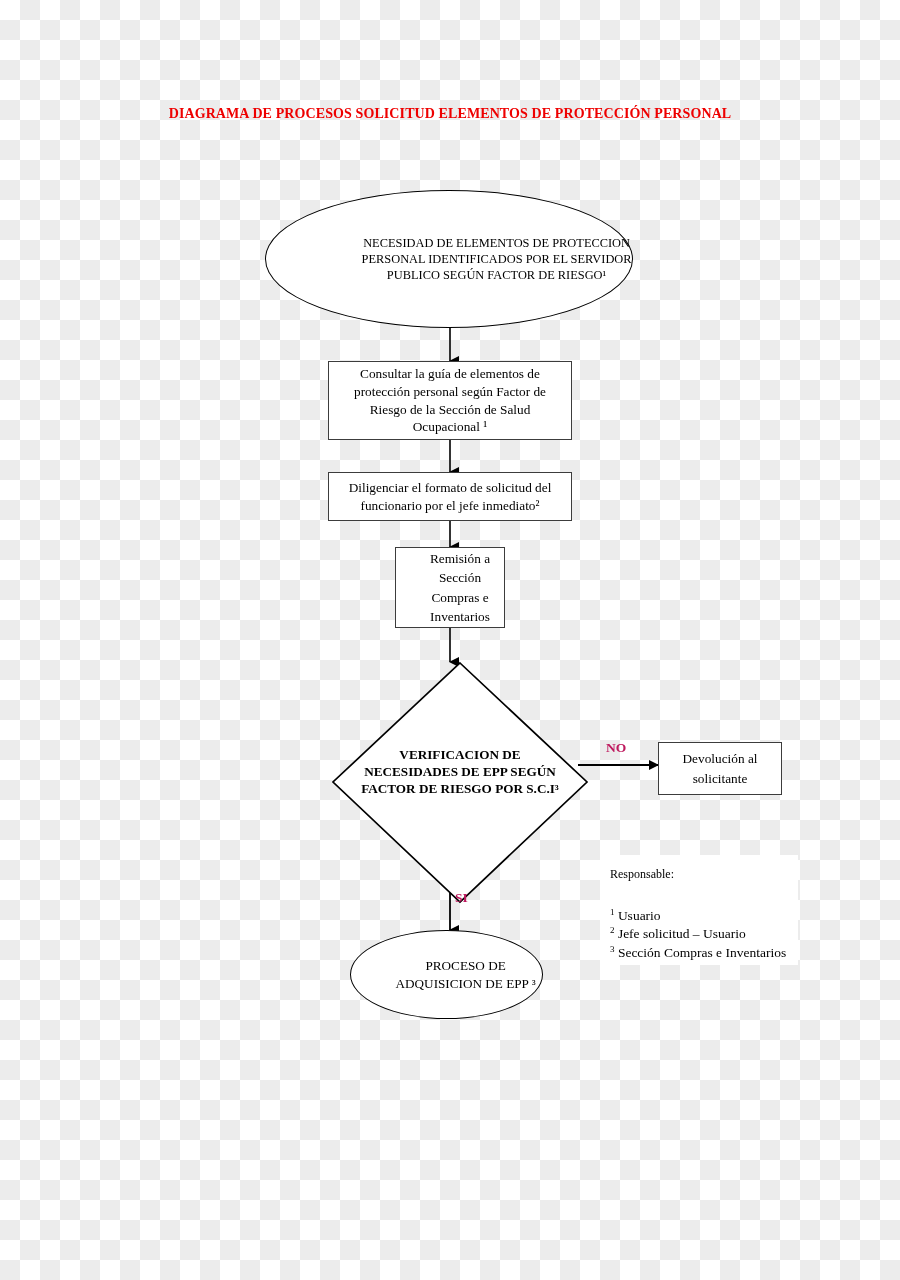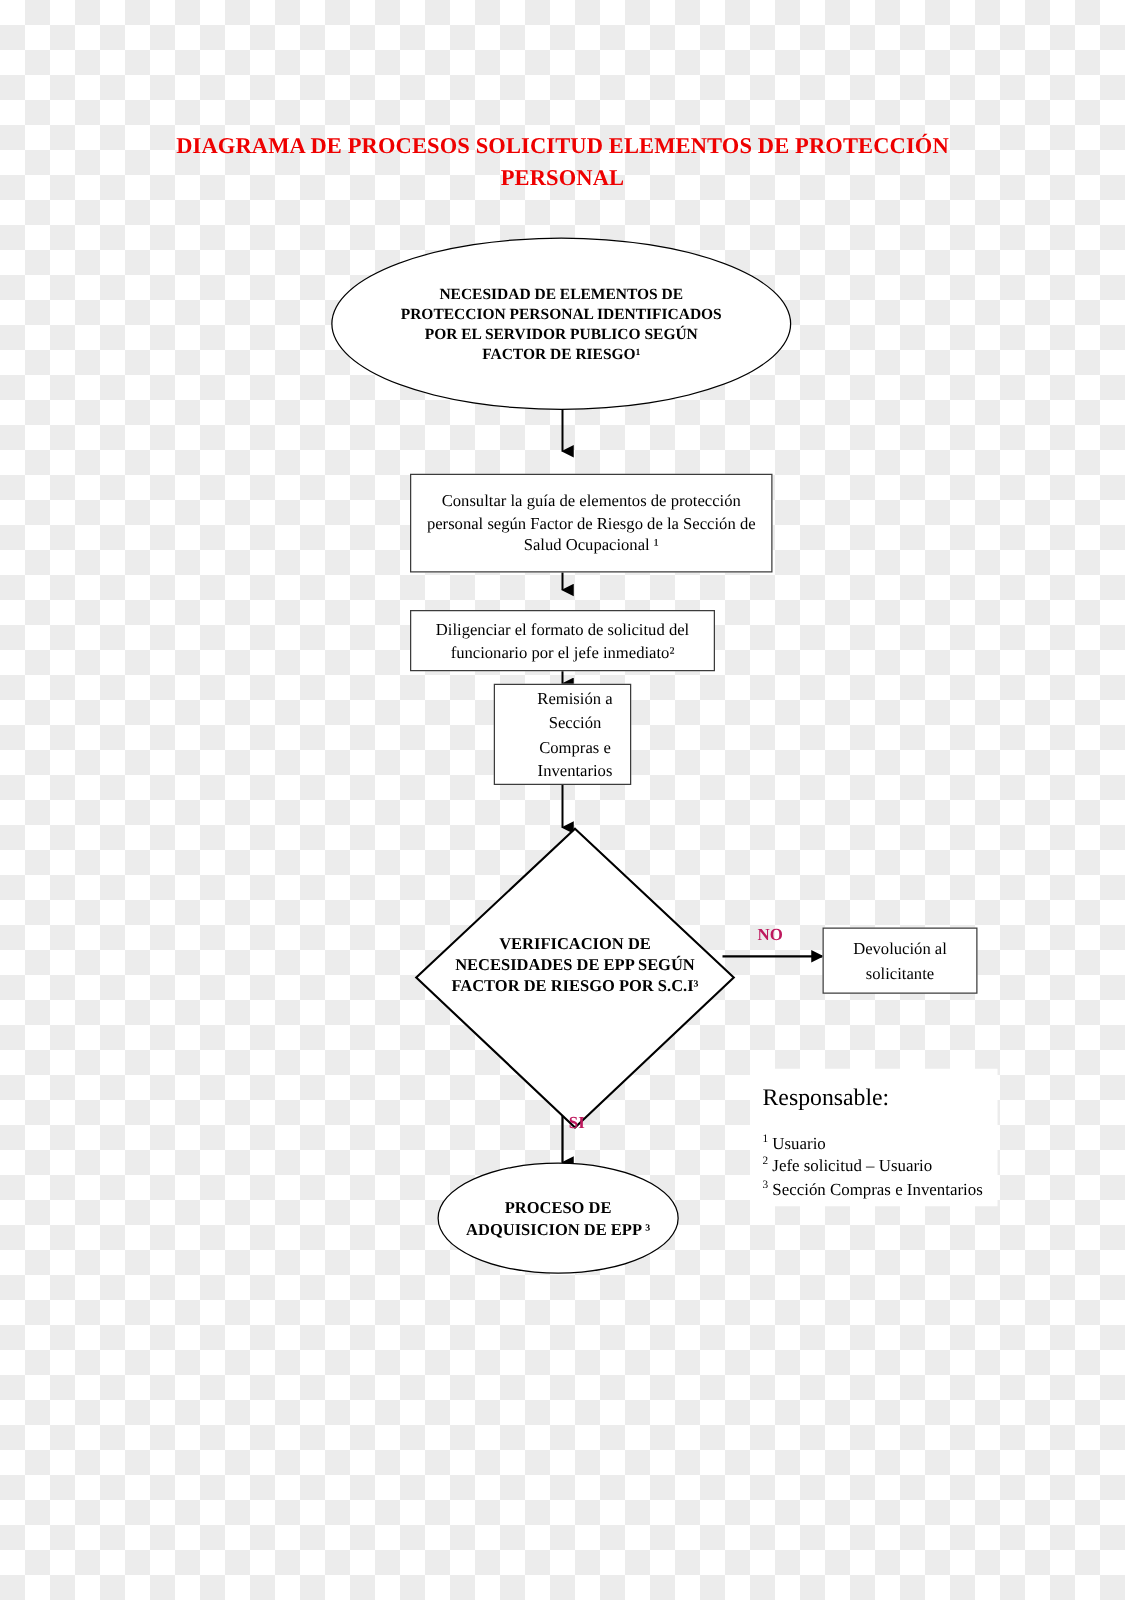--- a/index.html
+++ b/index.html
@@ -46,48 +46,49 @@
   }
 
   .node-title {
     position: absolute;
     left: 120px;
     top: 104px;
     width: 660px;
     text-align: center;
     color: #ee0000;
     font-weight: bold;
-    font-size: 18px;
+    font-size: 14px;
     line-height: 1.42;
     letter-spacing: 0.1px;
     background: transparent;
   }
 
   .terminator {
     border: 1.6px solid #000000;
     border-radius: 50%;
-    font-weight: bold;
+    font-weight: normal;
+    justify-content: flex-end;
   }
 
   .process {
     border: 1.3px solid #3c3c3c;
   }
 
   .legend {
     background: #ffffff;
     border: none;
     display: block;
     text-align: left;
     padding: 12px 0 0 10px;
   }
 
   .legend .lg-head {
-    font-size: 19px;
+    font-size: 12px;
     line-height: 1.3;
-    margin-bottom: 14px;
+    margin-bottom: 24px;
   }
   .legend .lg-item {
     font-size: 13.5px;
     line-height: 1.38;
     white-space: nowrap;
   }
   .legend .lg-item sup {
     font-size: 9px;
     vertical-align: super;
   }
@@ -158,25 +159,25 @@
 
     <line x1="450" y1="880" x2="450" y2="930" stroke="#000" stroke-width="1.8" marker-end="url(#arrowDown)"></line>
   </svg>
 
   <div class="node-title">DIAGRAMA DE PROCESOS SOLICITUD ELEMENTOS DE PROTECCIÓN PERSONAL</div>
 
   <div class="node terminator" style="left:265px; top:190px; width:368px; height:138px;">
     <span class="t-start">NECESIDAD DE ELEMENTOS DE PROTECCION PERSONAL IDENTIFICADOS POR EL SERVIDOR PUBLICO SEGÚN FACTOR DE RIESGO¹</span>
   </div>
 
-  <div class="node process" style="left:328px; top:379px; width:290px; height:79px;">
+  <div class="node process" style="left:328px; top:361px; width:244px; height:79px;">
     <span class="p-txt">Consultar la guía de elementos de protección personal según Factor de Riesgo de la Sección de Salud Ocupacional ¹</span>
   </div>
 
-  <div class="node process" style="left:328px; top:472px; width:244px; height:49px;margin-top:16px;">
+  <div class="node process" style="left:328px; top:472px; width:244px; height:49px;">
     <span class="p-txt">Diligenciar el formato de solicitud del funcionario por el jefe inmediato²</span>
   </div>
 
   <div class="node process" style="left:395px; top:547px; width:110px; height:81px;padding-left:20px;">
     <span class="p-txt-sm">Remisión a Sección Compras e Inventarios</span>
   </div>
 
   <div class="diamond-wrap" style="left:320px; top:660px; width:260px; height:245px;margin-left:10px;">
     <svg width="260" height="245" viewBox="0 0 260 245">
       <polygon points="130,3 257,122 130,242 3,122" fill="#ffffff" stroke="#000000" stroke-width="1.7"></polygon>

